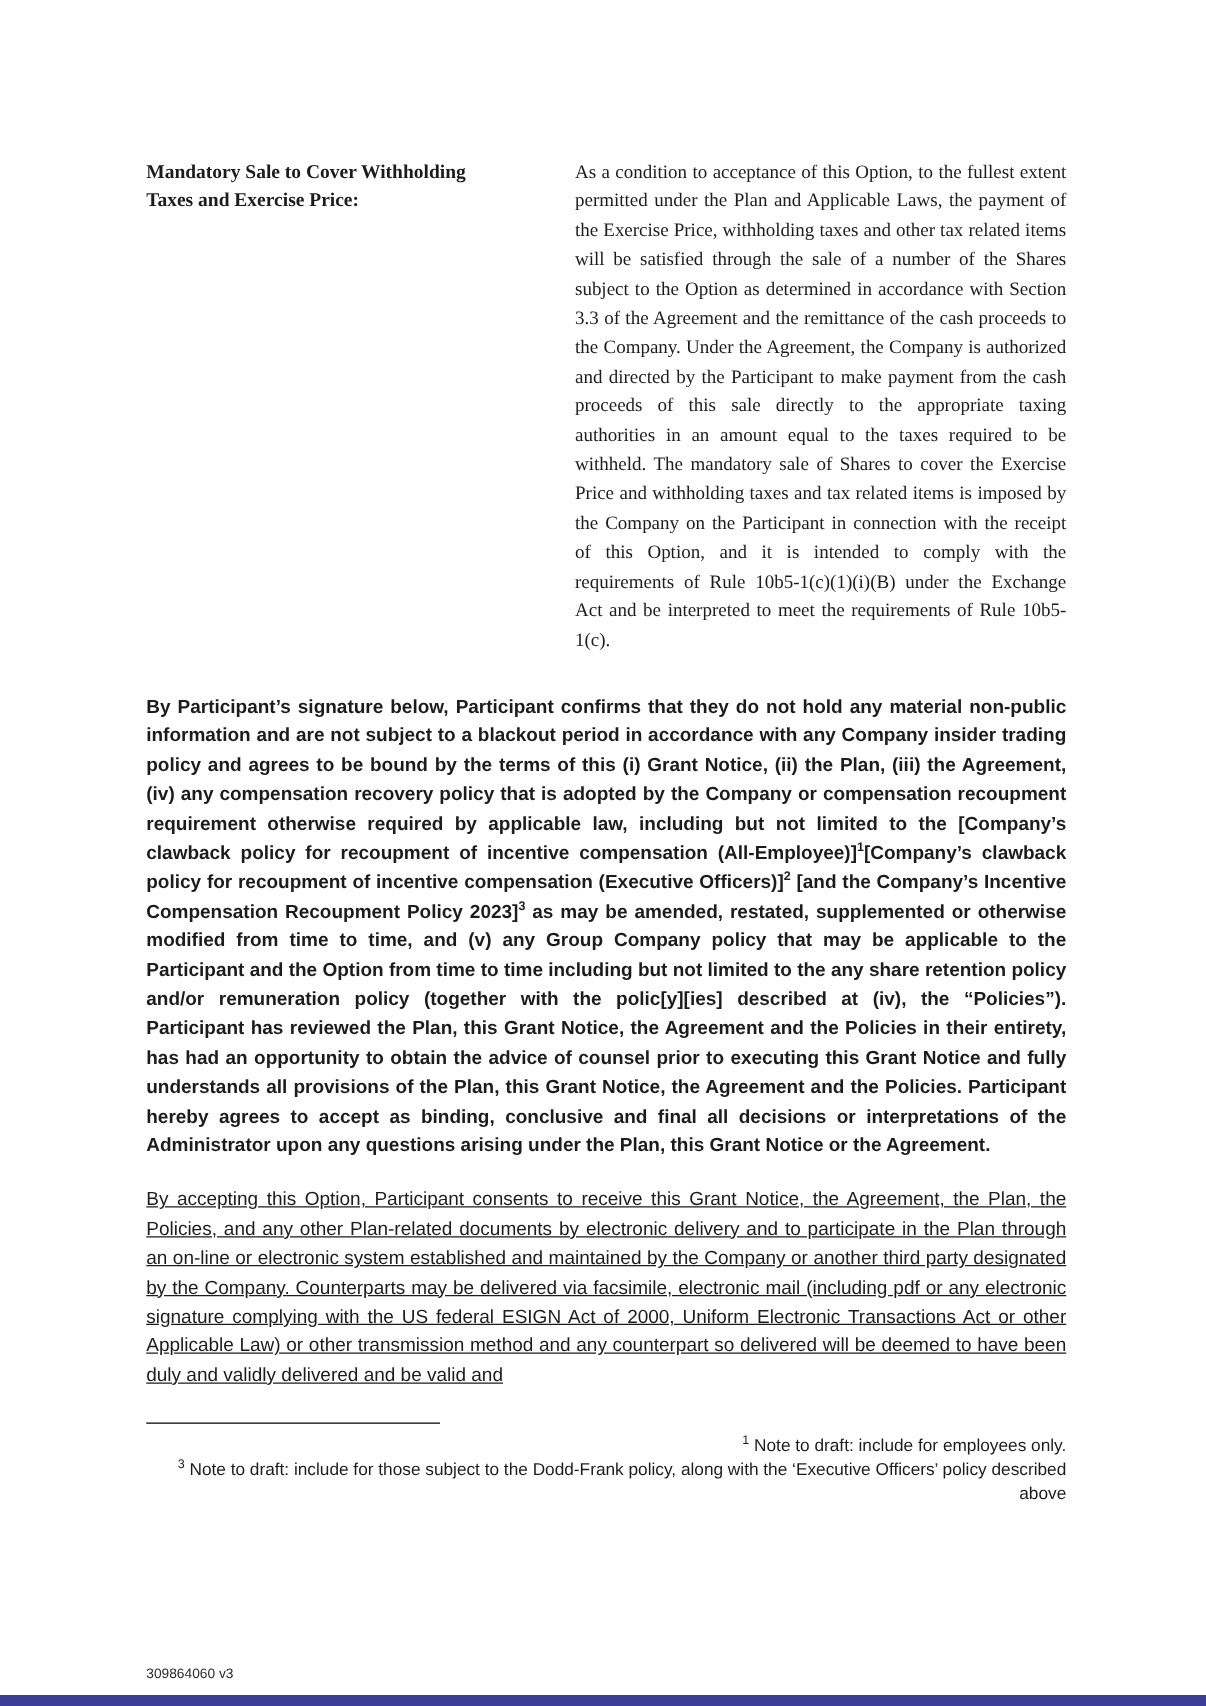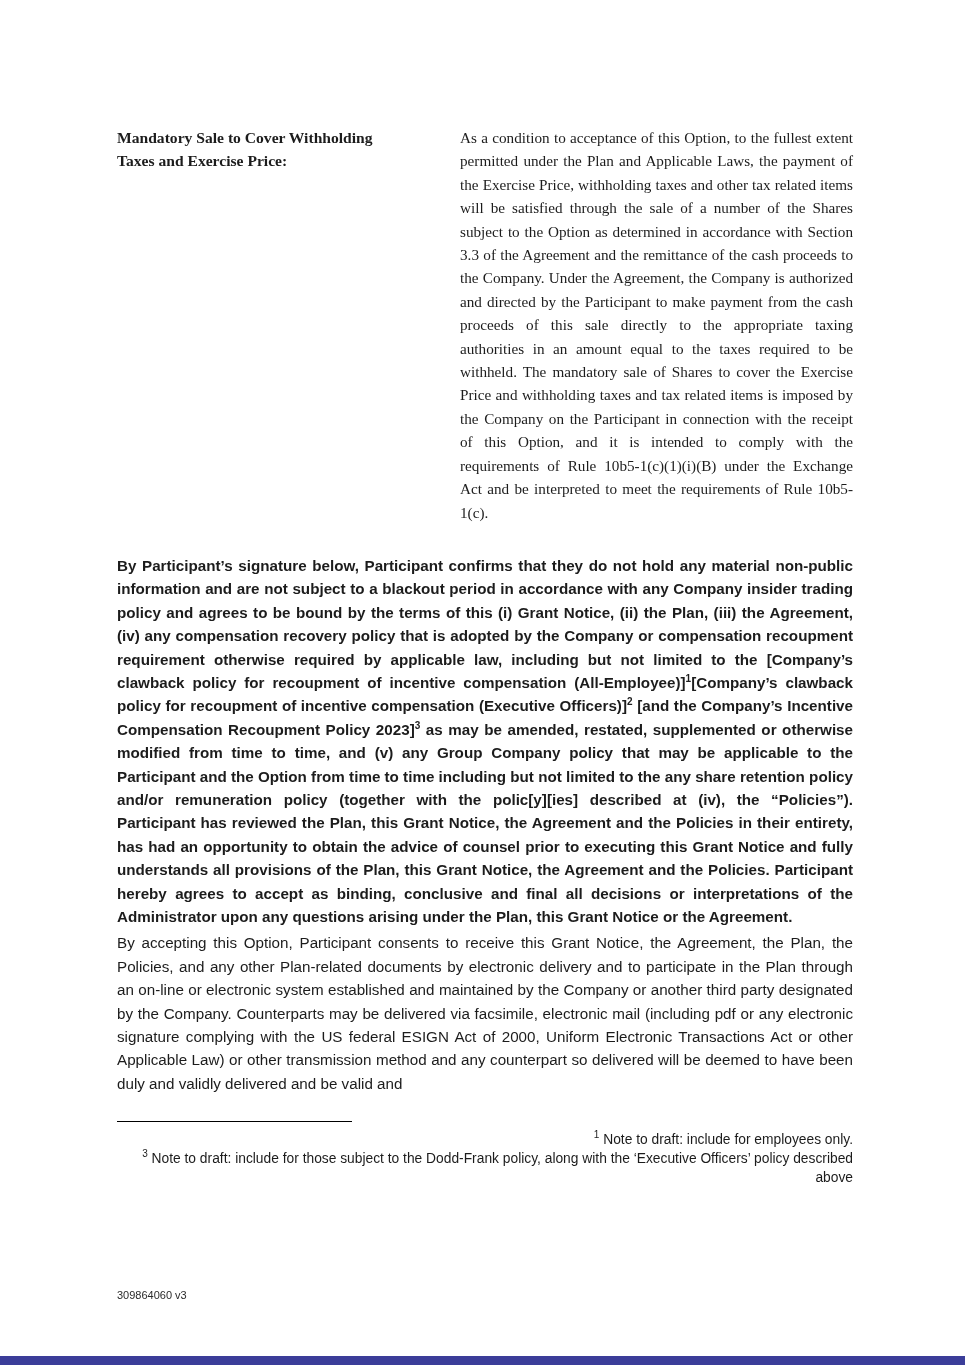--- a/index.html
+++ b/index.html
@@ -39,21 +39,21 @@
     line-height: 23.4px;
     text-align: justify;
   }
   .para {
     margin: 0;
     font-size: 15.2px;
     line-height: 23.4px;
     text-align: justify;
   }
   .para-1 { margin-top: 30px; font-weight: bold; }
-  .para-2 { margin-top: 3px; }
+  .para-2 { margin-top: 20px; text-decoration: underline; }
   sup.fnref {
     font-size: 10px;
     line-height: 0;
     vertical-align: super;
   }
   .footnotes {
     margin-top: 26px;
     font-size: 13.8px;
     line-height: 19px;
     text-align: right;
@@ -66,21 +66,21 @@
   .footnote { margin: 0; }
   .page-number {
     margin-top: 8px;
     text-align: center;
     font-size: 14.5px;
     line-height: 18px;
   }
   .doc-id {
     position: absolute;
     left: 117px;
-    top: 1288px;
+    top: 1332px;
     font-size: 11px;
     line-height: 14px;
     color: #2a2a2a;
   }
   .bottom-bar {
     position: absolute;
     left: 0;
     bottom: 0;
     width: 100%;
     height: 9px;

